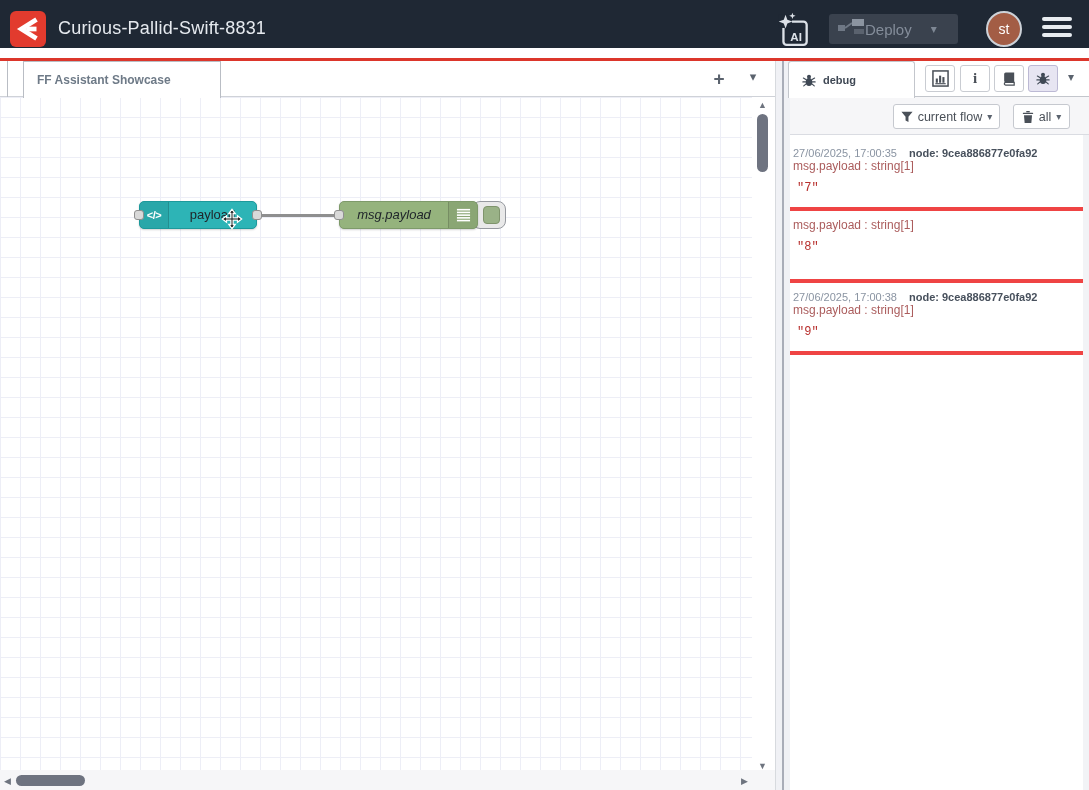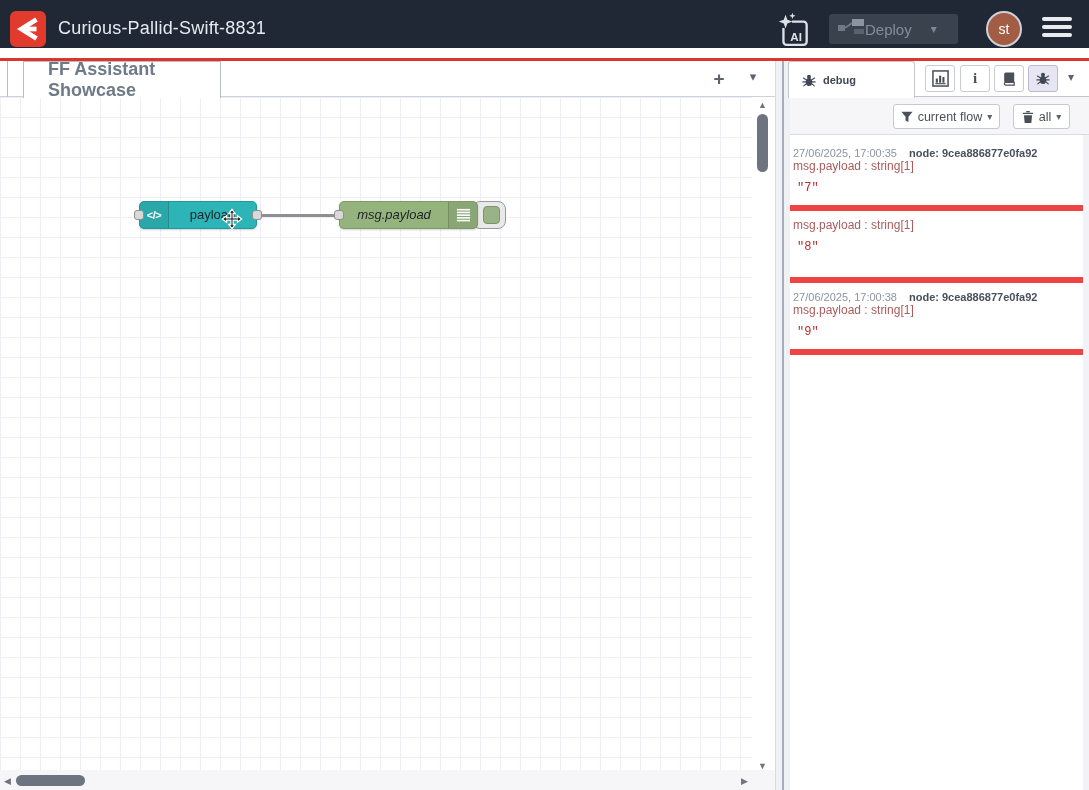--- a/index.html
+++ b/index.html
@@ -16,21 +16,21 @@
   .deploy-caret { color:#7e8794; font-size:12px; margin-left:19px; }
   .avatar { position:absolute; left:986px; top:11px; width:36px; height:36px; border-radius:50%; background:#a35d45; border:2px solid #cdd2d8; color:#fff; font-size:14px; display:flex; align-items:center; justify-content:center; }
   .hamburger { position:absolute; left:1042px; top:17px; width:30px; height:24px; cursor:pointer; }
   .hamburger div { height:4px; background:#e8ecf0; border-radius:2px; margin-bottom:4px; }
 
   .accent-line { position:absolute; left:0; top:58px; width:1089px; height:3px; background:#dc362b; }
 
   
   .tabbar { position:absolute; left:0; top:61px; width:775px; height:36px; background:#fff; border-bottom:1px solid #cfd2d8; }
   .tabbar-spacer { position:absolute; left:0; top:0; width:8px; height:36px; border-right:1px solid #b9bdc4; }
-  .flow-tab { position:absolute; left:23px; top:0; width:198px; height:37px; background:#fff; border:1px solid #b9bdc4; border-bottom:none; z-index:2; display:flex; align-items:center; padding-left:24px; color:#6e7a87; font-weight:bold; font-size:18px; }
+  .flow-tab { position:absolute; left:23px; top:0; width:198px; height:37px; background:#fff; border:1px solid #b9bdc4; border-bottom:none; z-index:2; display:flex; align-items:center; padding-left:13px; color:#6e7a87; font-weight:bold; font-size:12px; }
   .tab-plus { position:absolute; left:706px; top:5px; width:26px; height:26px; text-align:center; line-height:26px; font-size:19px; font-weight:bold; color:#5b636e; cursor:pointer; }
   .tab-caret { position:absolute; left:742px; top:8px; width:22px; text-align:center; font-size:13px; color:#5b636e; cursor:pointer; }
 
   
   .canvas { position:absolute; left:0; top:97px; width:775px; height:693px; background:#fff;
     background-image: linear-gradient(#edeef6 1px, transparent 1px), linear-gradient(90deg, #edeef6 1px, transparent 1px);
     background-size:20px 20px; }
   .canvas-right-strip { position:absolute; left:752px; top:0; width:23px; height:693px; background:#fff; }
   .canvas-bottom-strip { position:absolute; left:0; top:673px; width:775px; height:20px; background:#f6f6f8; }
 
@@ -70,21 +70,21 @@
   .side-caret { position:absolute; top:9px; left:272px; width:18px; text-align:center; font-size:12px; color:#5b636e; cursor:pointer; }
   .info-i { font-family:"Liberation Serif", serif; font-weight:bold; font-size:15px; }
 
   .sidebar-toolbar { position:relative; height:38px; background:#f6f6f8; border-bottom:1px solid #dadce2; }
   .tb-btn { position:absolute; top:7px; height:25px; background:#fff; border:1px solid #c6c9cf; border-radius:3px; display:flex; align-items:center; justify-content:center; gap:5px; font-size:12.5px; color:#4a5058; cursor:pointer; }
   .filter-btn { left:103px; width:107px; }
   .clear-btn  { left:223px; width:57px; }
   .tb-caret { font-size:10px; color:#5b636e; }
 
   .messages { margin-top:4px; }
-  .msg { height:72px; border-bottom:6px solid #ef4444; padding:8px 8px 0 3px; background:#fff; }
+  .msg { height:72px; border-bottom:4px solid #ef4444; padding:8px 8px 0 3px; background:#fff; }
   .msg-meta { font-size:11px; color:#8a94a2; line-height:13px; }
   .msg-node { color:#47505c; font-weight:bold; margin-left:12px; }
   .msg-prop { font-size:12px; color:#ab5c5c; line-height:13px; }
   .msg-value { margin-top:9px; padding-left:4px; font-family:"Liberation Mono", monospace; font-size:12px; color:#b8302e; line-height:13px; }
 </style>
 </head>
 <body>
 
 <div class="header">
   <div class="logo">

